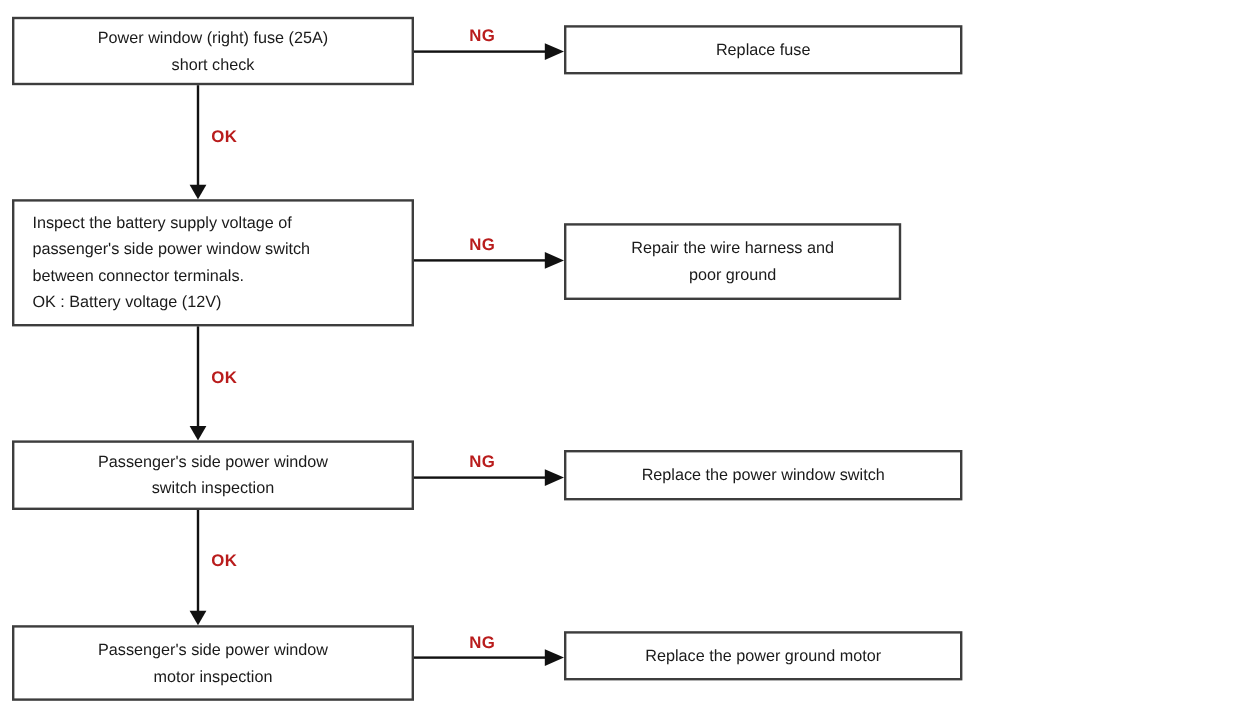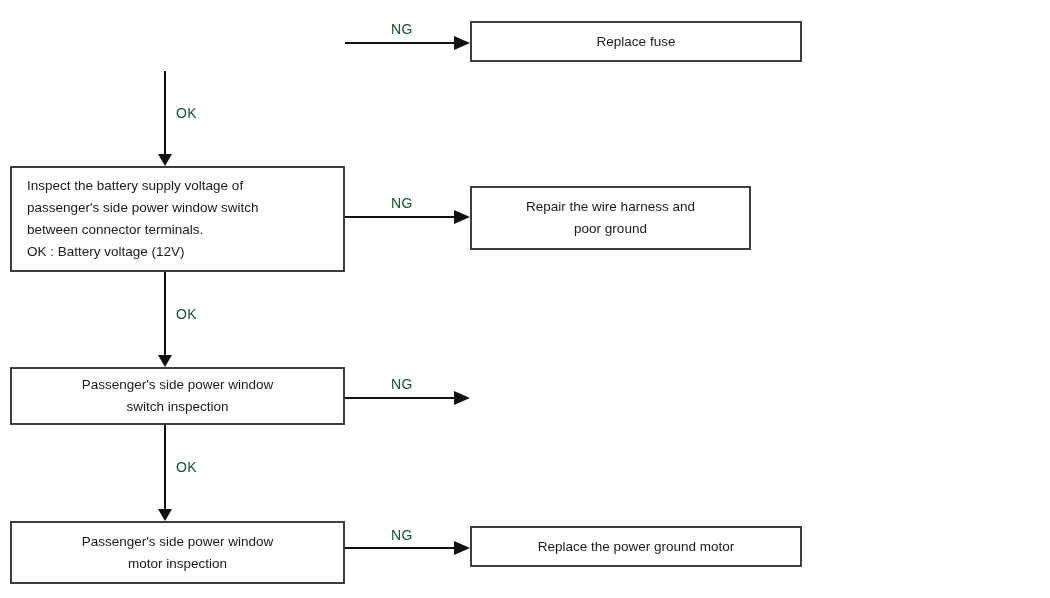--- a/index.html
+++ b/index.html
@@ -44,35 +44,37 @@
   .v2{top:272px;height:84px;}
   .v3{top:425px;height:85px;}
   .arrow-down{
     position:absolute;width:0;height:0;left:158px;
     border-top:12px solid #111;border-left:7px solid transparent;border-right:7px solid transparent;
   }
   .ad1{top:154px;}
   .ad2{top:355px;}
   .ad3{top:509px;}
   .edge-label{
-    position:absolute;font-weight:normal;font-size:14px;color:#14532d;letter-spacing:0.3px;text-align:center;
+    position:absolute;font-weight:bold;font-size:14px;color:#b91c1c;letter-spacing:0.3px;text-align:center;
   }
   .ng1{left:391px;top:21px;}
   .ng2{left:391px;top:195px;}
   .ng3{left:391px;top:376px;}
   .ng4{left:391px;top:527px;}
   .ok1{left:176px;top:105px;}
   .ok2{left:176px;top:306px;}
   .ok3{left:176px;top:459px;}
 </style>
 </head>
 <body>
 
 <div id="canvas">
 
+  <div class="box b-l1">Power window (right) fuse (25A)
+short check</div>
   <div class="hline h1"></div>
   <div class="arrow-right ar1"></div>
   <div class="edge-label ng1">NG</div>
   <div class="box b-r1">Replace fuse</div>
   <div class="vline v1"></div>
   <div class="arrow-down ad1"></div>
   <div class="edge-label ok1">OK</div>
 
   <div class="box b-l2 left-align">Inspect the battery supply voltage of
 passenger's side power window switch
@@ -85,20 +87,21 @@
 poor ground</div>
   <div class="vline v2"></div>
   <div class="arrow-down ad2"></div>
   <div class="edge-label ok2">OK</div>
 
   <div class="box b-l3">Passenger's side power window
 switch inspection</div>
   <div class="hline h3"></div>
   <div class="arrow-right ar3"></div>
   <div class="edge-label ng3">NG</div>
+  <div class="box b-r3">Replace the power window switch</div>
   <div class="vline v3"></div>
   <div class="arrow-down ad3"></div>
   <div class="edge-label ok3">OK</div>
 
   <div class="box b-l4">Passenger's side power window
 motor inspection</div>
   <div class="hline h4"></div>
   <div class="arrow-right ar4"></div>
   <div class="edge-label ng4">NG</div>
   <div class="box b-r4">Replace the power ground motor</div>

